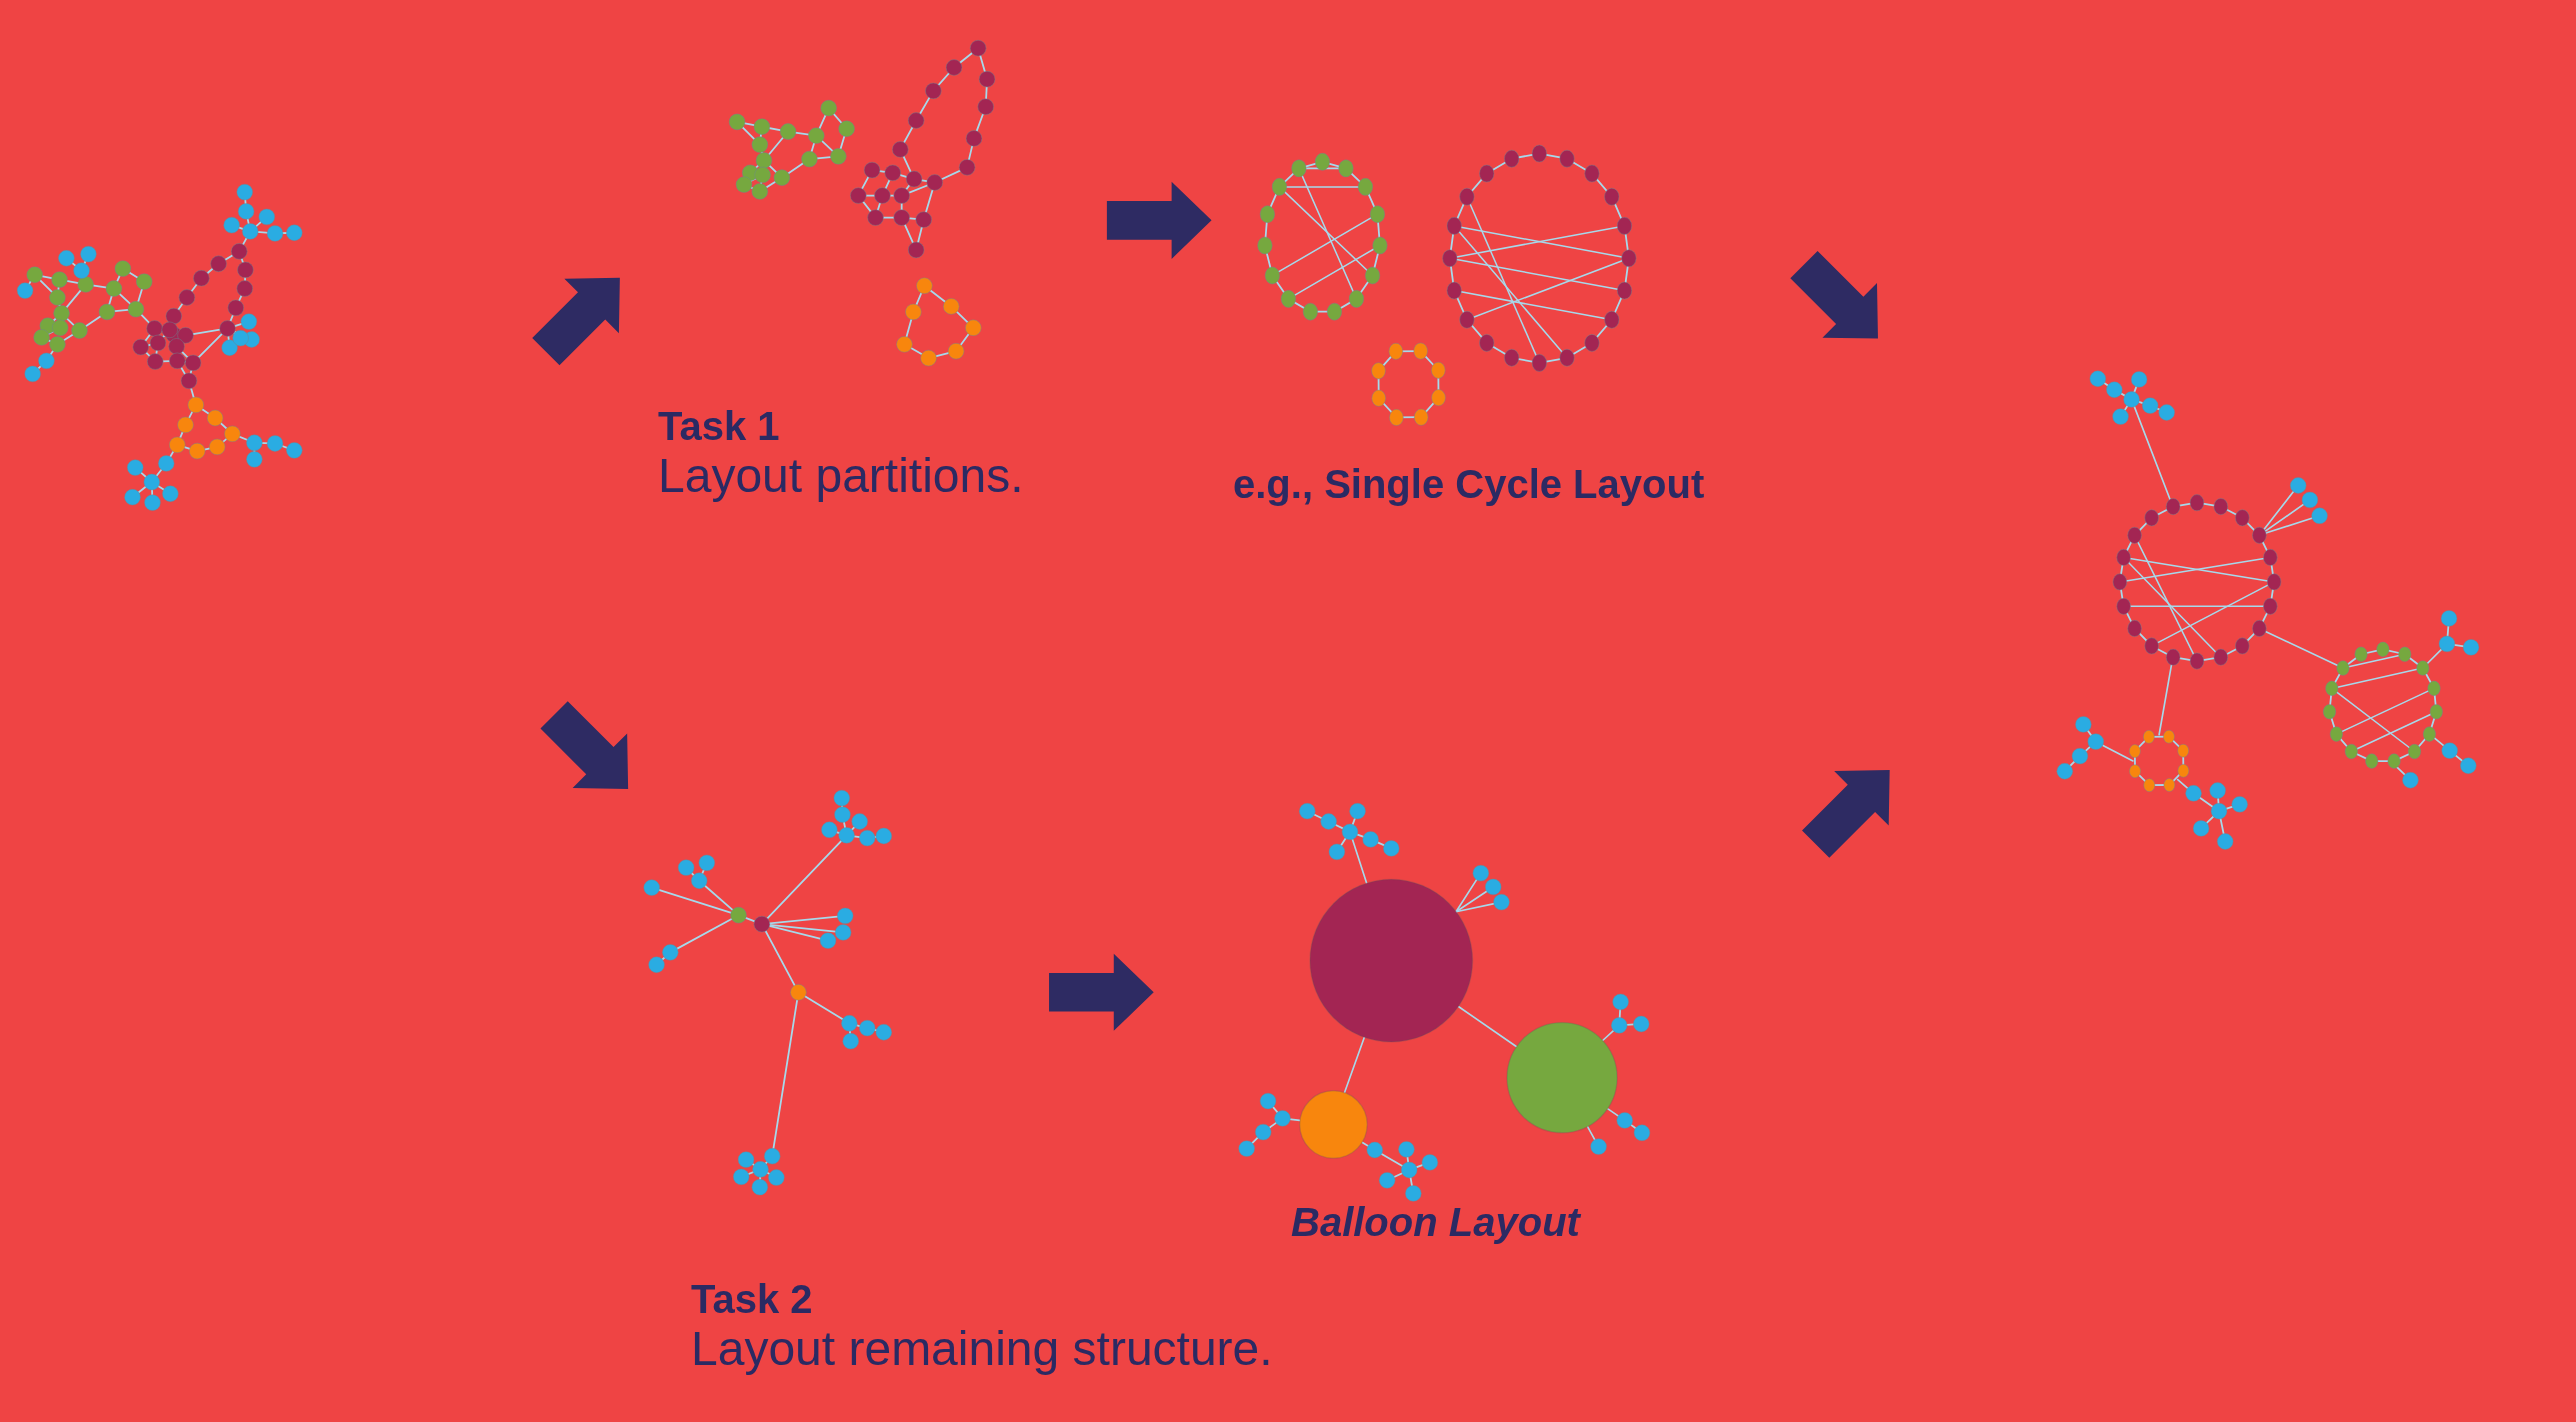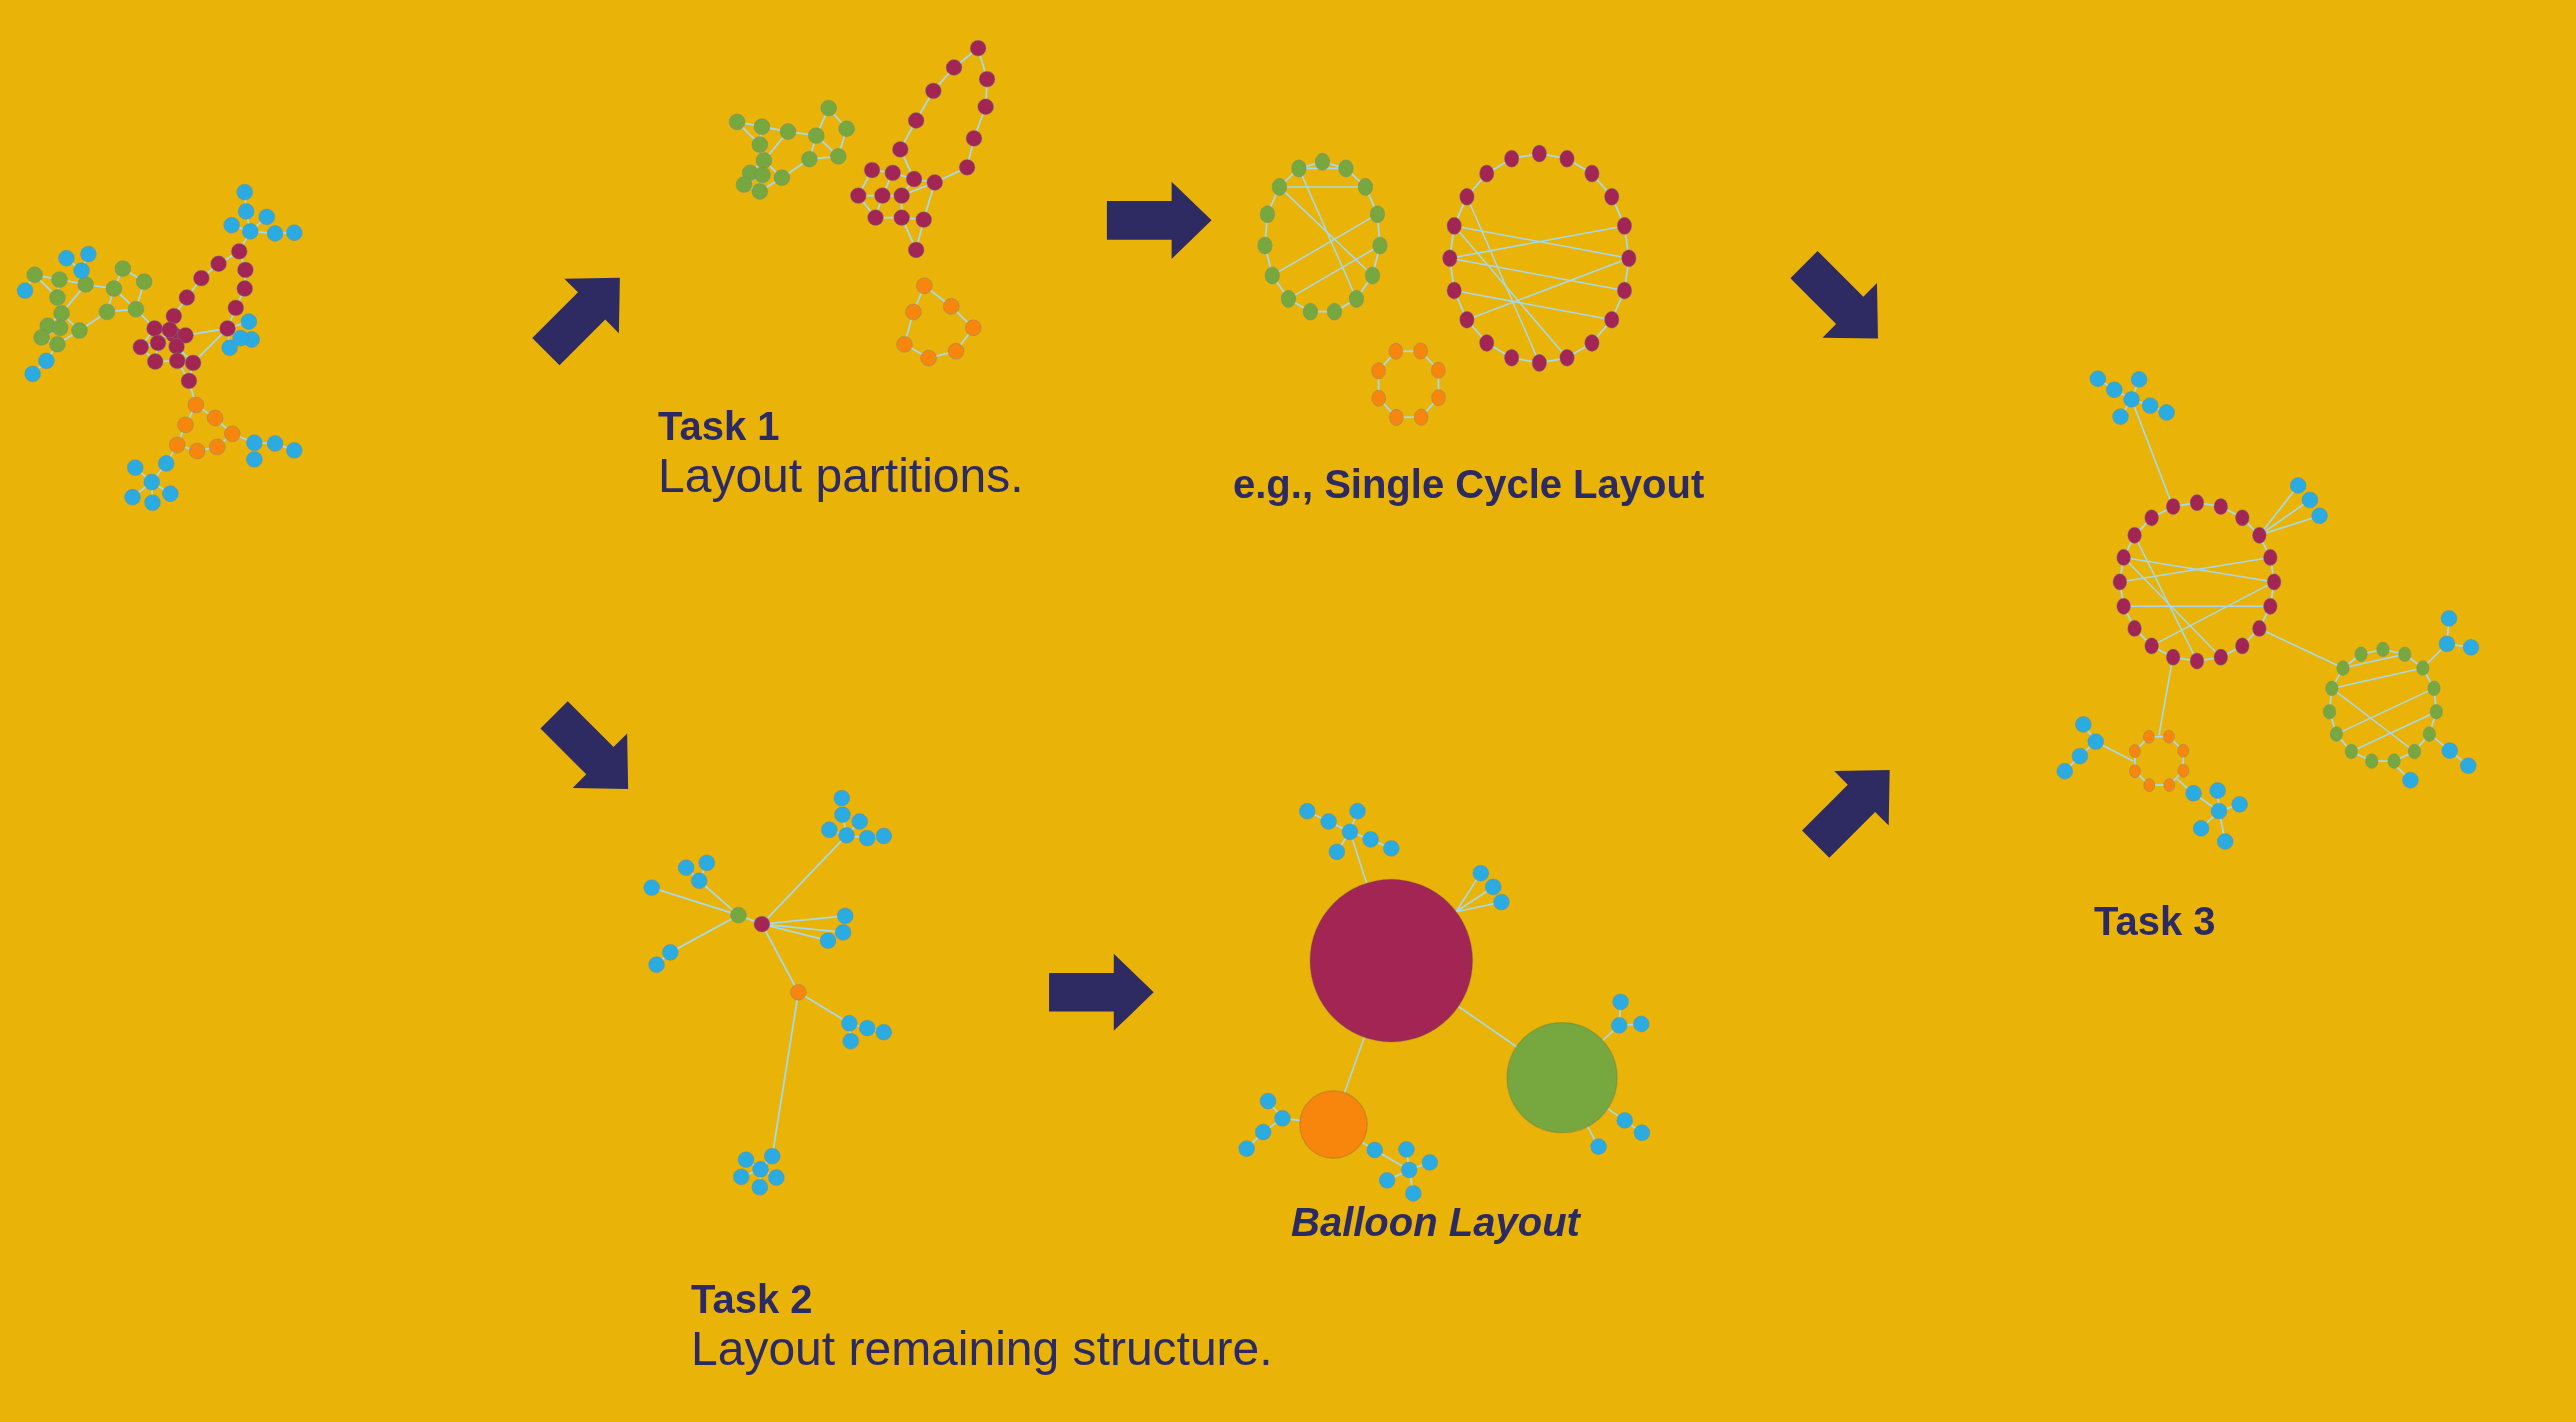--- a/index.html
+++ b/index.html
@@ -1,16 +1,16 @@
 <!DOCTYPE html>
 <html style="font-size:11px"><head>
 <meta charset="utf-8">
 <style>
   html,body{margin:0;padding:0;background:#ffffff;}
-  #stage{position:relative;width:2576px;height:1422px;background:#eab308;overflow:hidden;
+  #stage{position:relative;width:2576px;height:1422px;background:#ef4444;overflow:hidden;
          font-family:"Liberation Sans","DejaVu Sans",sans-serif;}
   #graph-svg{position:absolute;left:0;top:0;width:2576px;height:1422px;}
   .caption{position:absolute;color:#2b2a63;white-space:nowrap;}
   .cap-title{font-weight:700;font-size:40px;line-height:49px;}
   .cap-sub{font-weight:400;font-size:48px;line-height:49px;}
 </style>
 </head>
 <body>
 
 <div id="stage">
@@ -663,16 +663,15 @@
   <div class="caption" style="left: 658px; top: 1275px; margin-left: 33px;">
     <div class="cap-title">Task 2</div>
     <div class="cap-sub">Layout remaining structure.</div>
   </div>
 
   <div class="caption" style="left: 1291px; top: 1198px; font-style: italic;">
     <div class="cap-title">Balloon Layout</div>
   </div>
 
   <div class="caption" style="left: 2094px; top: 897px;">
-    <div class="cap-title">Task 3</div>
   </div>
 </div>
 
 
 </body></html>

